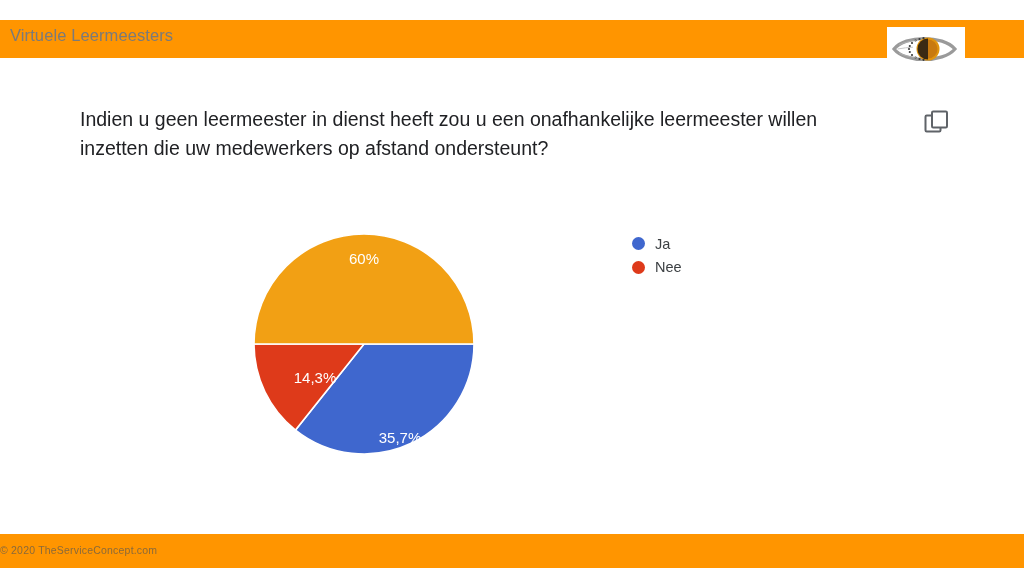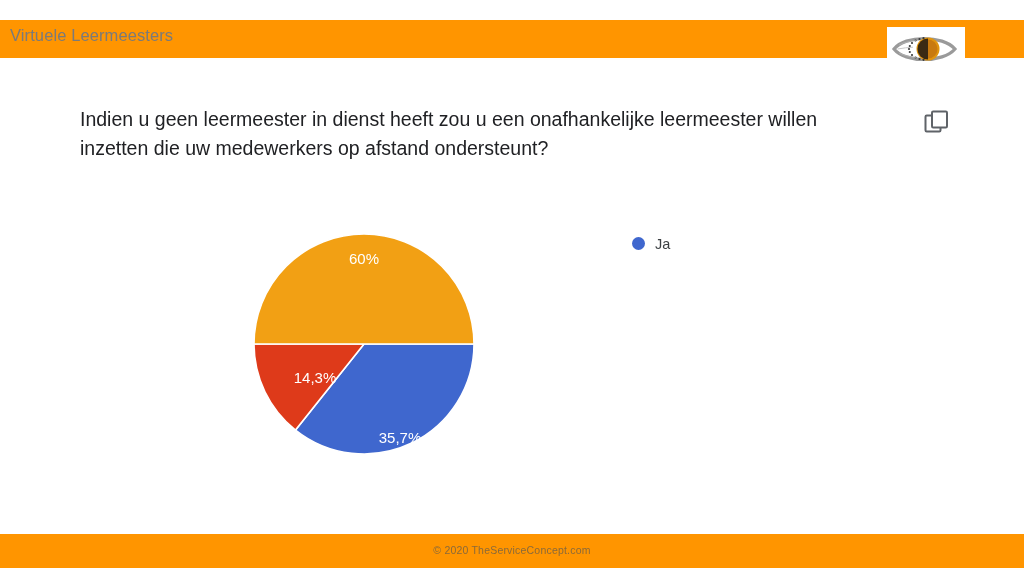--- a/index.html
+++ b/index.html
@@ -129,21 +129,21 @@
     top: 534px;
     width: 1024px;
     height: 34px;
     background: #FF9500;
   }
   #footer-text {
     position: absolute;
     left: 0;
     top: 544px;
     width: 1024px;
-    text-align: center;
+    text-align: left;
     font-size: 10.5px;
     color: #8a6a3a;
     letter-spacing: 0.2px;
   }
 </style>
 </head>
 <body>
 
 <div id="header-bar"></div>
 <div id="header-title">Virtuele Leermeesters</div>
@@ -205,16 +205,20 @@
   <div class="slice-label" style="left:400px; top:417px;margin-top:20px;">35,7%</div>
   <div class="slice-label" style="left:315px; top:377px;">14,3%</div>
   <div class="slice-label" style="left:364px; top:258px;">60%</div>
 </div>
 
 <div id="legend">
   <div class="legend-row">
     <span class="legend-swatch" style="background:#3F67CE"></span>
     <span class="legend-label">Ja</span>
   </div>
+  <div class="legend-row">
+    <span class="legend-swatch" style="background:#DE3A1A"></span>
+    <span class="legend-label">Nee</span>
+  </div>
 </div>
 
 <div id="footer-bar"></div>
 <div id="footer-text">© 2020  TheServiceConcept.com</div>
 
 </body></html>

